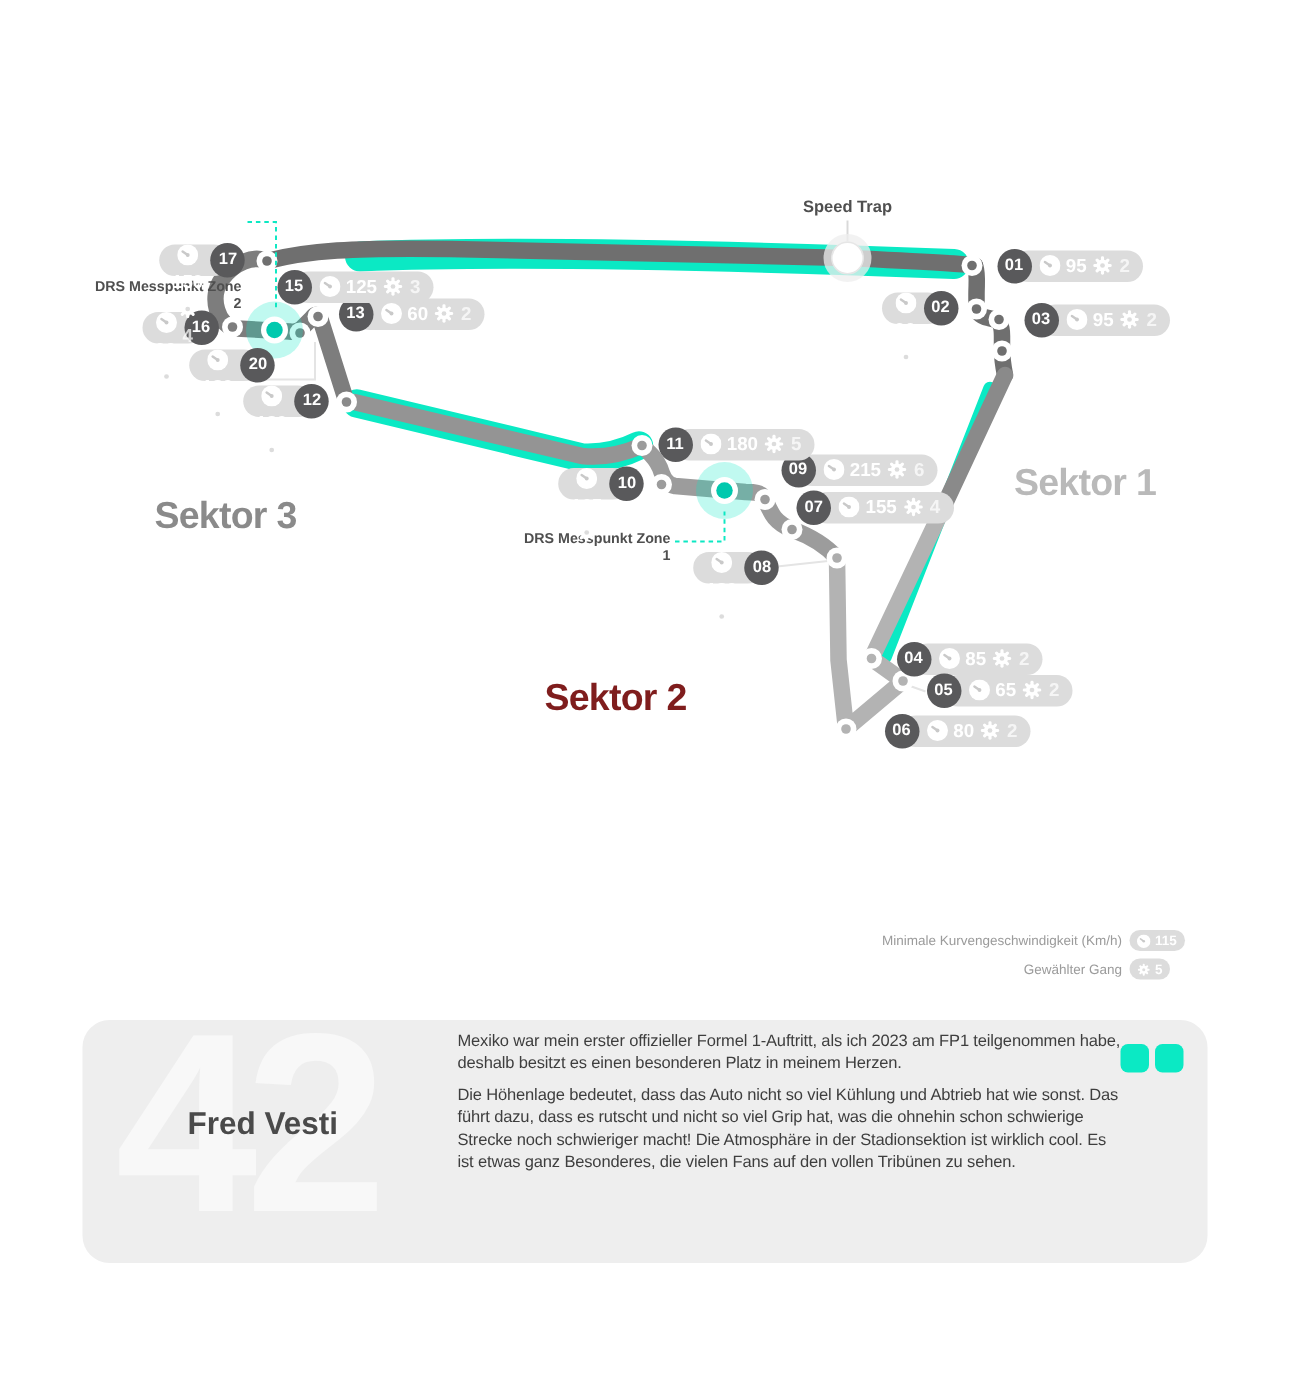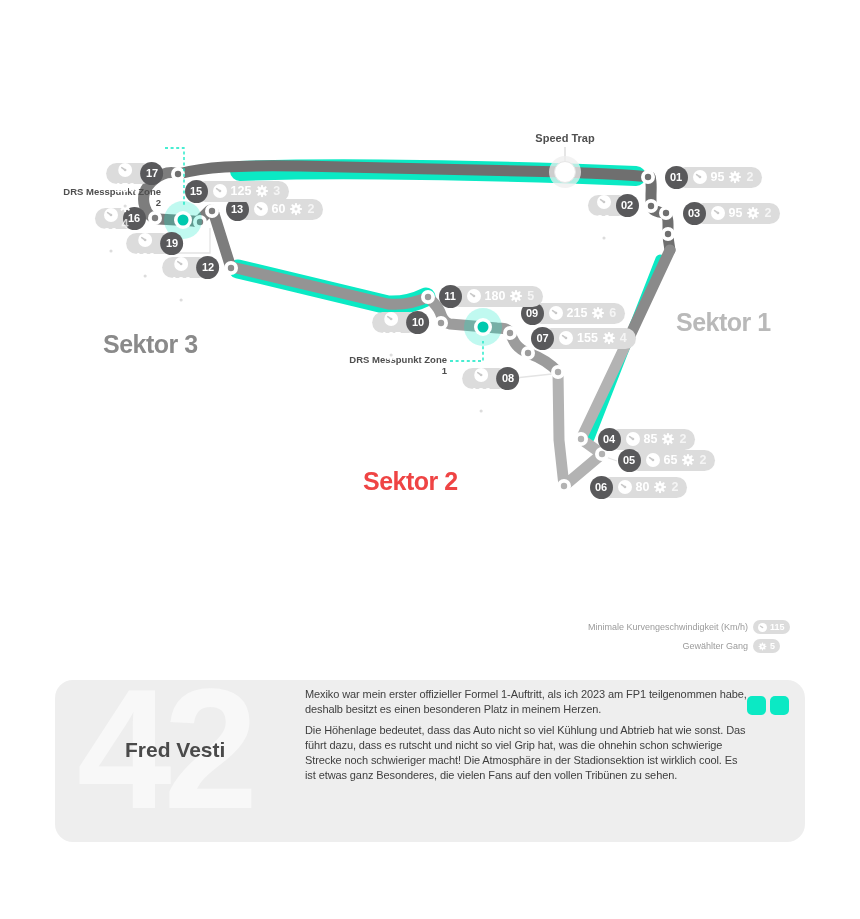--- a/index.html
+++ b/index.html
@@ -166,21 +166,21 @@
       <path d="M165,148 L184,148 L184,206" stroke="#0CE8C3" stroke-width="1.3" fill="none" stroke-dasharray="3 2.6"></path>
       <path d="M450,361 L483,361 L483,341" stroke="#0CE8C3" stroke-width="1.3" fill="none" stroke-dasharray="3 2.6"></path>
     </svg>
 
     <div class="lbl" style="left:515px;top:132px;width:100px;text-align:center;font-size:11px;">Speed Trap</div>
     <div class="lbl" style="left:58px;top:142px;width:103px;text-align:right;font-size:9.5px;margin-top:44px;">DRS Messpunkt Zone 2</div>
     <div class="lbl" style="left:345px;top:354px;width:102px;text-align:right;font-size:9.5px;">DRS Messpunkt Zone 1</div>
 
     <div class="sektor" style="left:676px;top:308px;color:#b9b9b9;">Sektor 1</div>
     <div class="sektor" style="left:103px;top:330px;color:#8a8a8a;">Sektor 3</div>
-    <div class="sektor" style="left:363px;top:451px;color:#ef4444;margin-top:16px;">Sektor 2</div>
+    <div class="sektor" style="left:363px;top:451px;color:#7f1d1d;">Sektor 2</div>
 
     <div class="legend-row" style="left:528px;top:620px;">
       <div class="legend-label">Minimale Kurvengeschwindigkeit (Km/h)</div>
       <div class="legend-pill">
         <svg viewBox="0 0 14 14">
           <circle cx="7" cy="7" r="7" fill="#fff"></circle>
           <path d="M7,7 L3.6,4.6" stroke="#c9c9c9" stroke-width="1.6" stroke-linecap="round"></path>
           <circle cx="7" cy="7" r="1.3" fill="#c9c9c9"></circle>
         </svg>
         <span>115</span>
@@ -482,21 +482,21 @@
               <rect x="6.8" y="1" width="2.4" height="14" rx="1.1" transform="rotate(90 8 8)"></rect>
               <rect x="6.8" y="1" width="2.4" height="14" rx="1.1" transform="rotate(135 8 8)"></rect>
               <circle cx="8" cy="8" r="4.6"></circle>
             </g>
             <circle cx="8" cy="8" r="1.8" fill="#dcdcdc"></circle>
           </svg>
           <span class="gv">2</span>
         </div>
       </div>
       <div class="badge cr" style="top: 231.5px; left: 183.5px; transform: translateX(-100%);">
-        <div class="cnum">19</div>
+        <div class="cnum">20</div>
         <div class="pill">
           <svg class="spd" viewBox="0 0 14 14">
             <circle cx="7" cy="7" r="7" fill="#fff"></circle>
             <path d="M7,7 L3.6,4.6" stroke="#c9c9c9" stroke-width="1.6" stroke-linecap="round"></path>
             <circle cx="7" cy="7" r="1.3" fill="#c9c9c9"></circle>
           </svg>
           <span class="sv">120</span>
           <svg class="gear" viewBox="0 0 16 16">
             <g fill="#fff">
               <rect x="6.8" y="1" width="2.4" height="14" rx="1.1" transform="rotate(0 8 8)"></rect>

